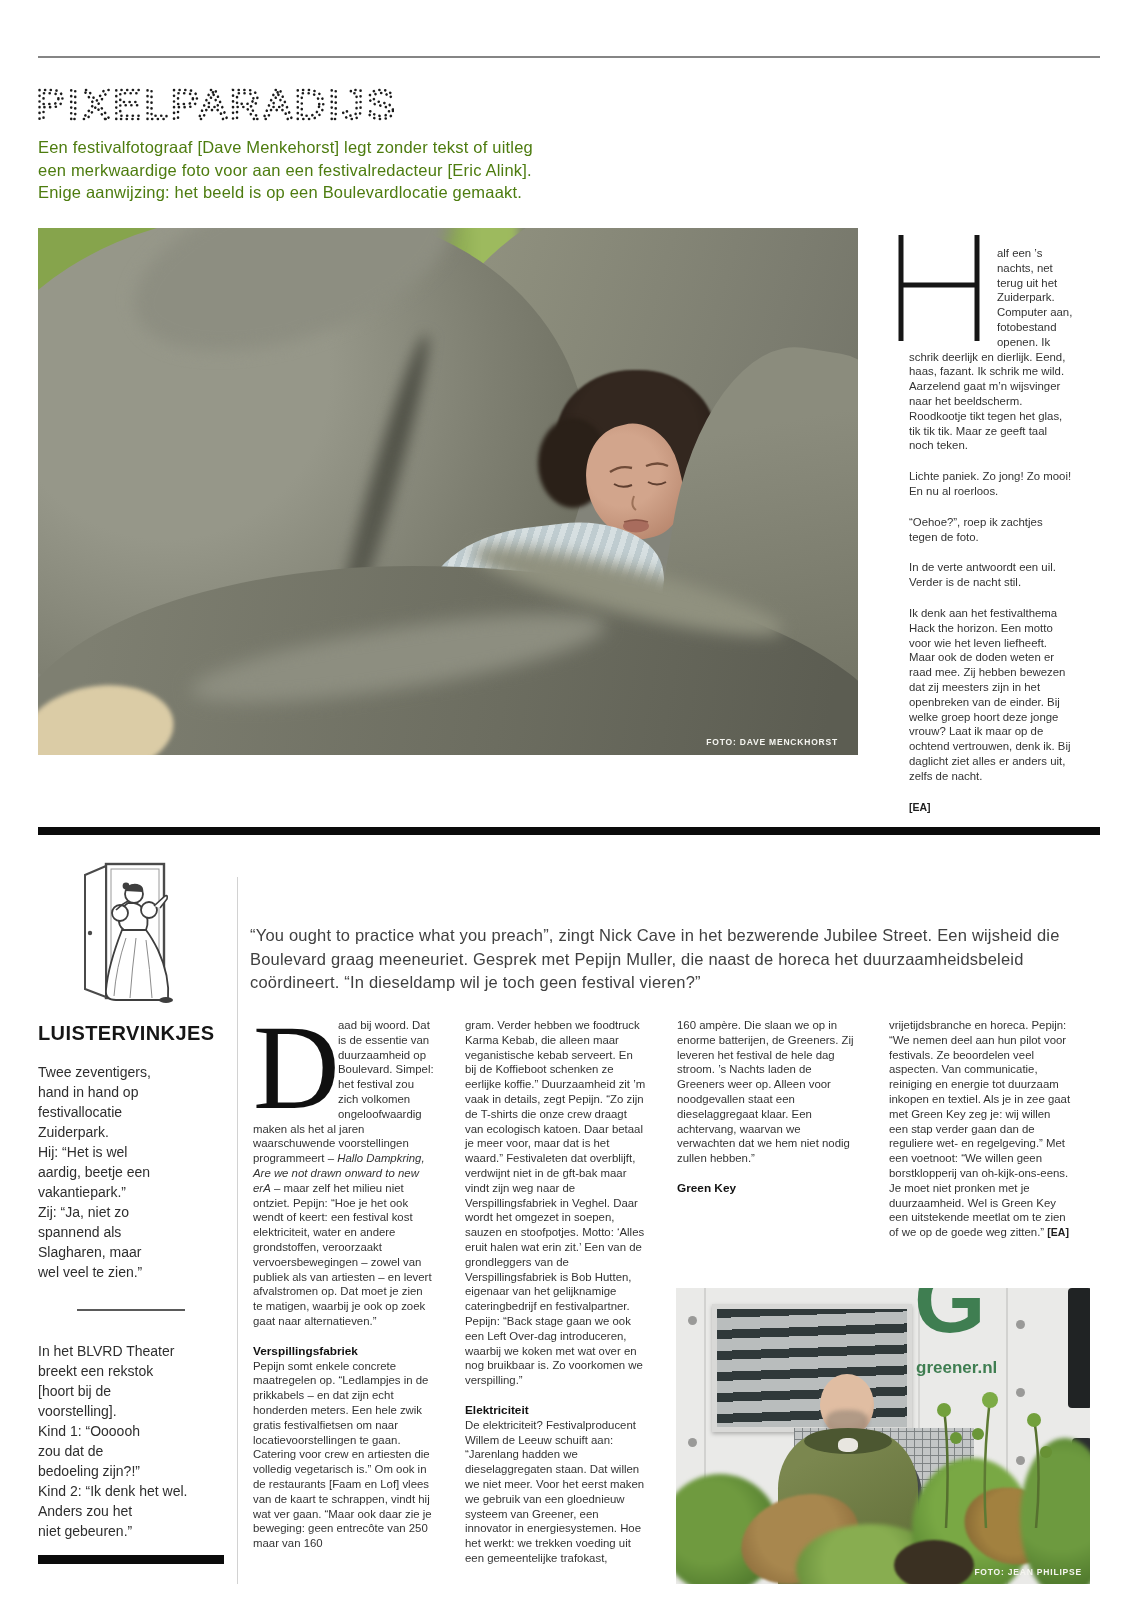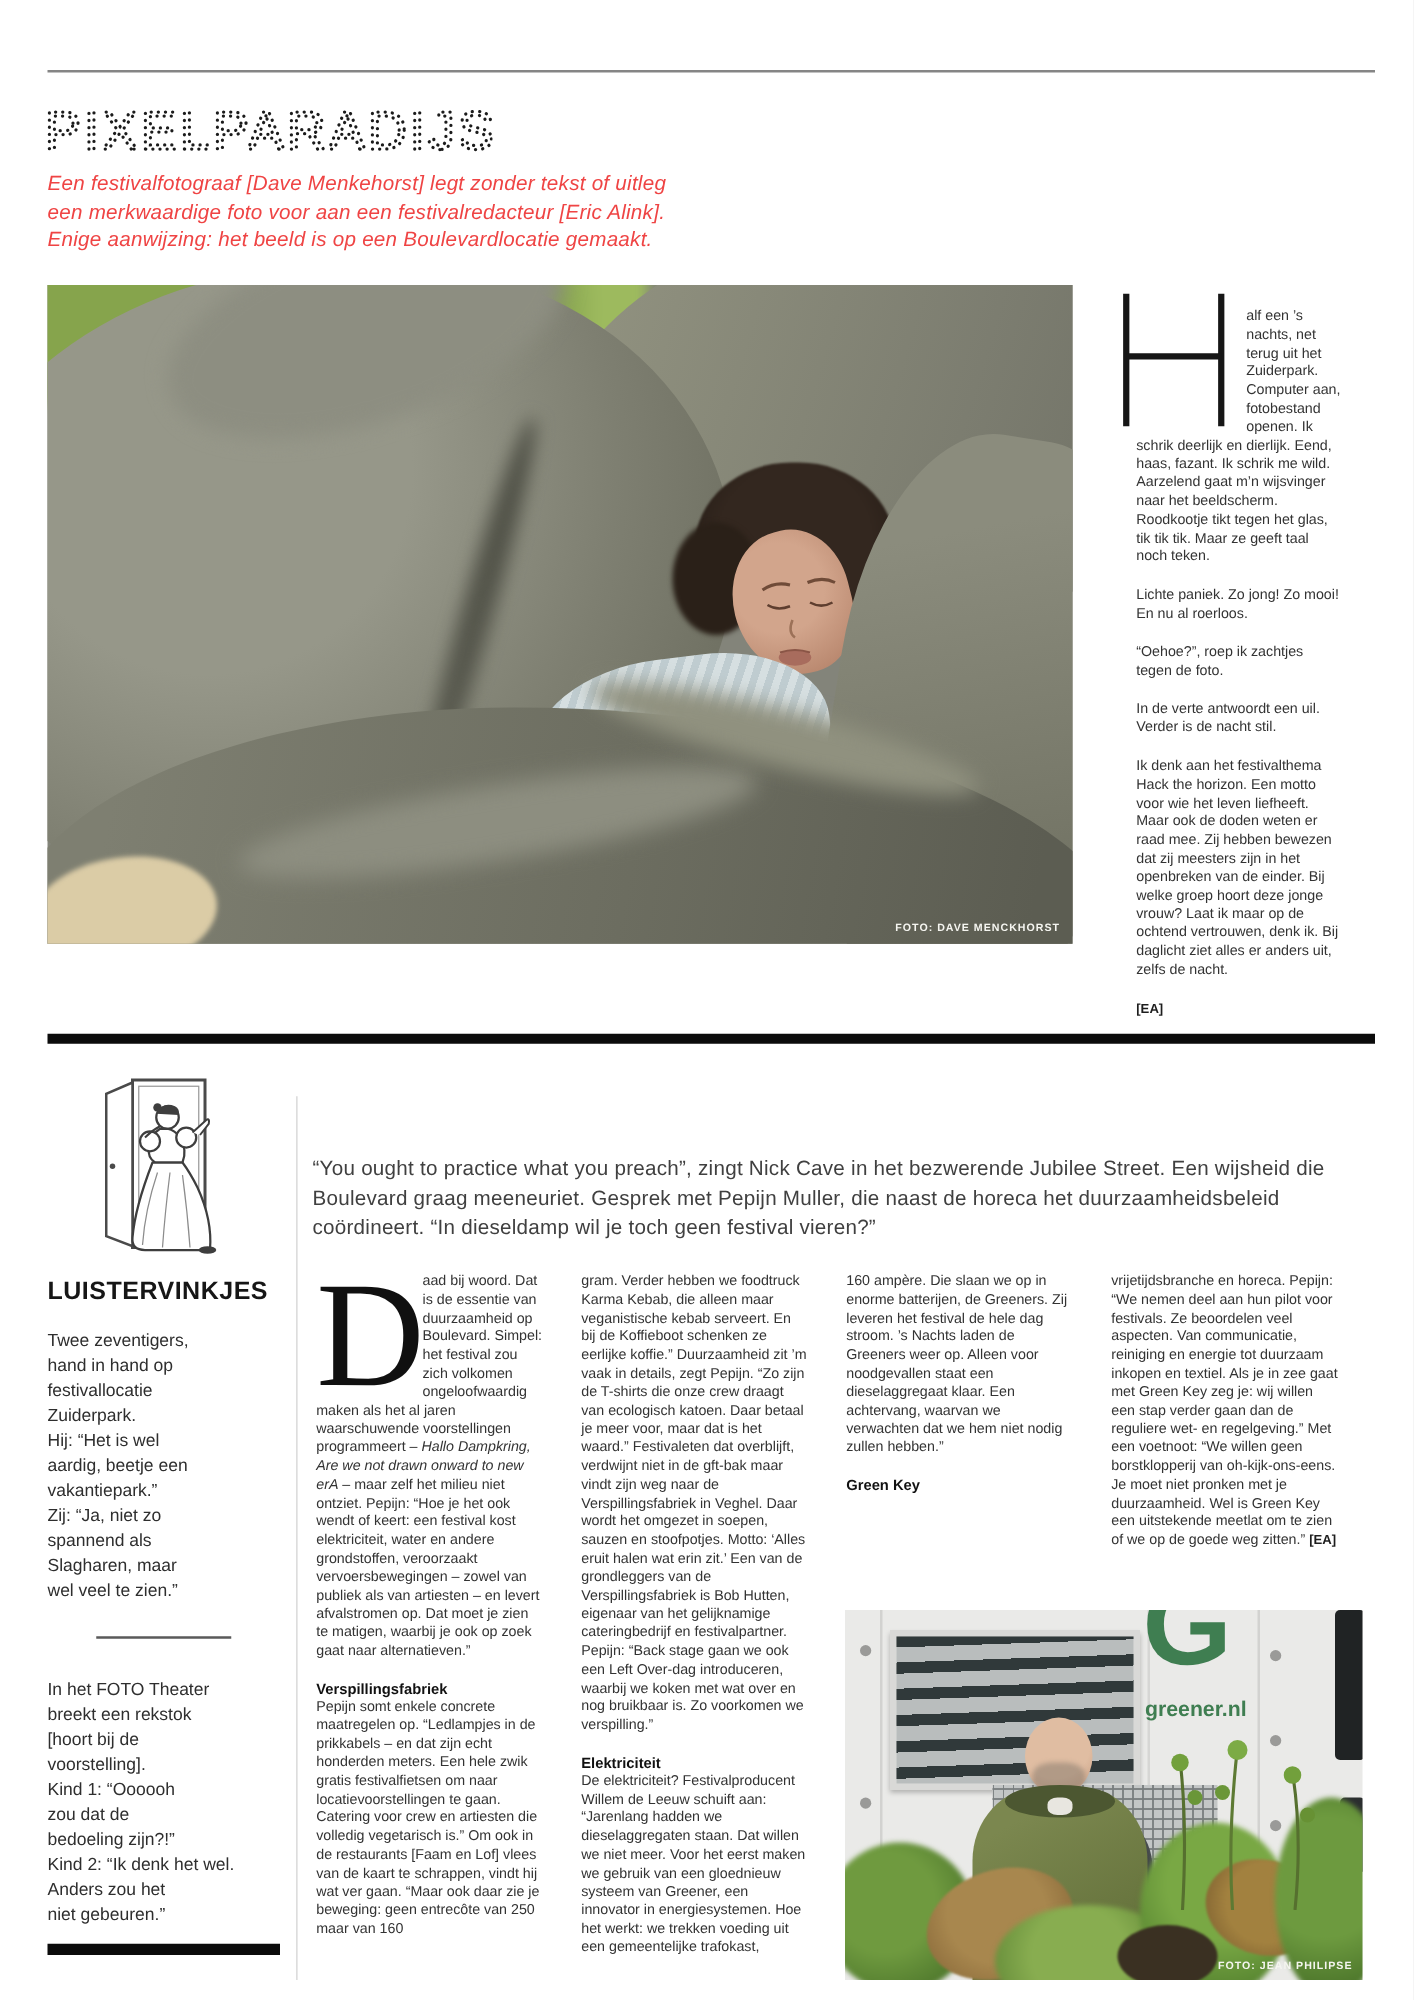--- a/index.html
+++ b/index.html
@@ -7,22 +7,22 @@
         font-family:"Liberation Sans",sans-serif;overflow:hidden;}
   .abs{position:absolute;}
 
   
   .top-rule{left:38px;top:56px;width:1062px;height:2px;background:#858585;}
   .section-divider{left:38px;top:827px;width:1062px;height:8px;background:#0b0b0b;}
   .v-rule{left:237px;top:877px;width:1px;height:707px;background:#d2d2d2;}
   .sidebar-end-bar{left:38px;top:1555px;width:186px;height:9px;background:#0b0b0b;}
 
   
-  .intro{left:38px;top:136px;width:600px;font-size:16.5px;line-height:22.5px;color:#ef4444;
-         white-space:pre-line;letter-spacing:.2px;font-style:italic;}
+  .intro{left:38px;top:136px;width:600px;font-size:16.5px;line-height:22.5px;color:#4d7c0f;
+         white-space:pre-line;letter-spacing:.2px;}
 
   
   .photo1{left:38px;top:228px;width:820px;height:527px;overflow:hidden;background:#83847a;}
   .ph{position:absolute;}
   .credit{position:absolute;font-size:8.5px;font-weight:bold;letter-spacing:.8px;color:#f5f5f0;}
 
   
   .col-top{left:893px;top:230px;width:196px;font-size:11.4px;line-height:14.8px;color:#333;}
   .col-top p{margin:16px;}
   .dropH{float:left;margin:3px 12px 2px 0;}
@@ -124,21 +124,21 @@
     <div class="ph" style="left:-30px;top:338px;width:900px;height:240px;
          border-radius:45% 55% 0 0 / 75% 85% 0 0;
          background:linear-gradient(100deg,#7e7f71 10%,#6c6d60 55%,#5c5d52 90%);"></div>
     <div class="ph" style="left:150px;top:400px;width:420px;height:60px;border-radius:50%;
          transform:rotate(-9deg);background:#8d8e80;filter:blur(9px);"></div>
     <div class="ph" style="left:430px;top:340px;width:320px;height:46px;border-radius:50%;
          transform:rotate(14deg);background:#90917f;filter:blur(8px);"></div>
 
     <div class="ph" style="left:-14px;top:458px;width:150px;height:90px;border-radius:50%;
          transform:rotate(-8deg);background:#dbcca6;filter:blur(2px);"></div>
-    <div class="credit" style="right:10px;bottom:8px;margin-left:18px;">FOTO: DAVE MENCKHORST</div>
+    <div class="credit" style="right:20px;bottom:8px;margin-left:18px;">FOTO: DAVE MENCKHORST</div>
   </div>
 
   <div class="abs col-top">
     <svg class="dropH" width="92" height="110" viewBox="0 0 92 110">
       <line x1="8" y1="2" x2="8" y2="108" stroke="#161616" stroke-width="5"></line>
       <line x1="84" y1="2" x2="84" y2="108" stroke="#161616" stroke-width="5"></line>
       <line x1="8" y1="52" x2="84" y2="52" stroke="#161616" stroke-width="5"></line>
     </svg>
     <p>alf een ’s nachts, net terug uit het Zuiderpark. Computer aan, fotobestand openen. Ik schrik deerlijk en dierlijk. Eend, haas, fazant. Ik schrik me wild. Aarzelend gaat m’n wijsvinger naar het beeldscherm. Roodkootje tikt tegen het glas, tik tik tik. Maar ze geeft taal noch teken.</p>
     <p>Lichte paniek. Zo jong! Zo mooi! En nu al roerloos.</p>
@@ -177,21 +177,21 @@
 festivallocatie
 Zuiderpark.
 Hij: “Het is wel
 aardig, beetje een
 vakantiepark.”
 Zij: “Ja, niet zo
 spannend als
 Slagharen, maar
 wel veel te zien.”</div>
     <div class="sidebar-div"></div>
-    <div class="sidebar-quote" style="margin-top:30px;">In het FOTO Theater
+    <div class="sidebar-quote" style="margin-top:30px;">In het BLVRD Theater
 breekt een rekstok
 [hoort bij de
 voorstelling].
 Kind 1: “Oooooh
 zou dat de
 bedoeling zijn?!”
 Kind 2: “Ik denk het wel.
 Anders zou het
 niet gebeuren.”</div>
   </div>

